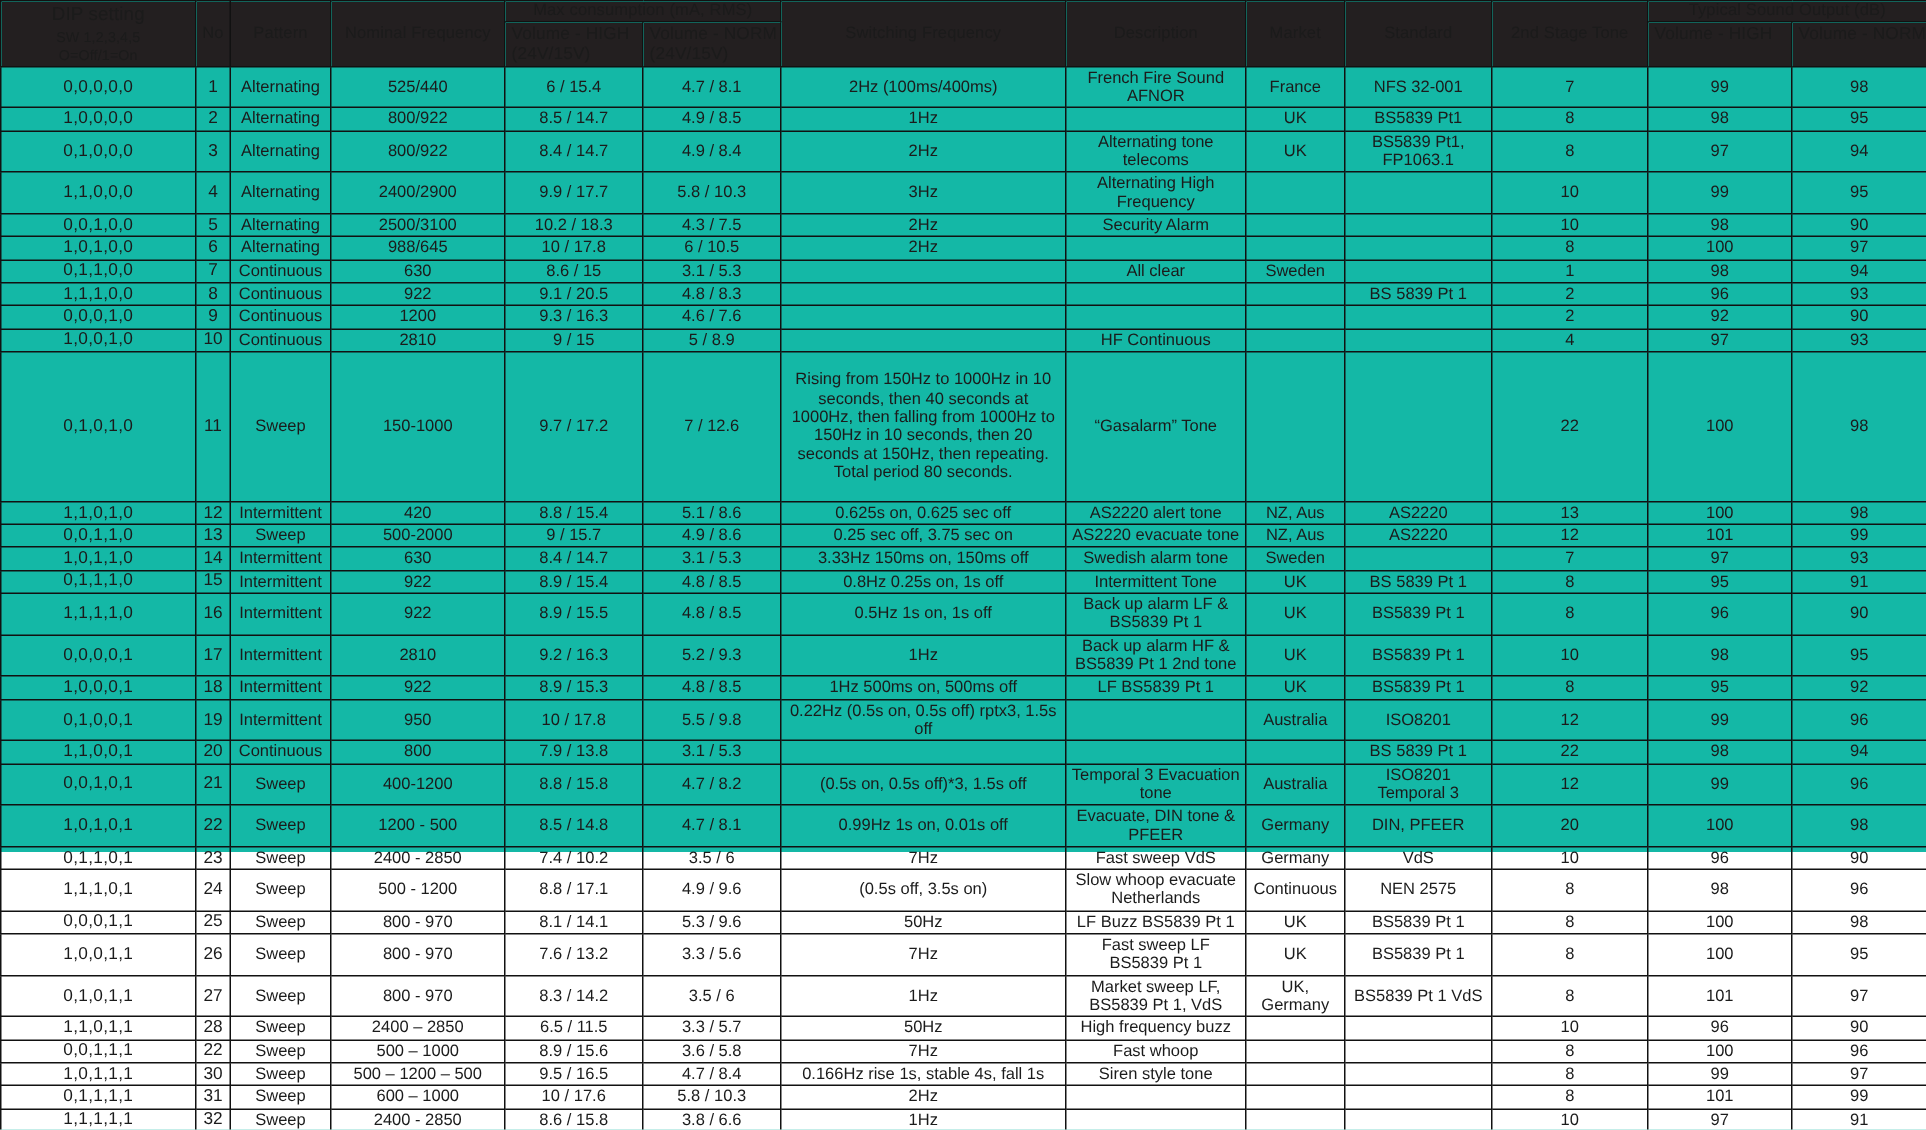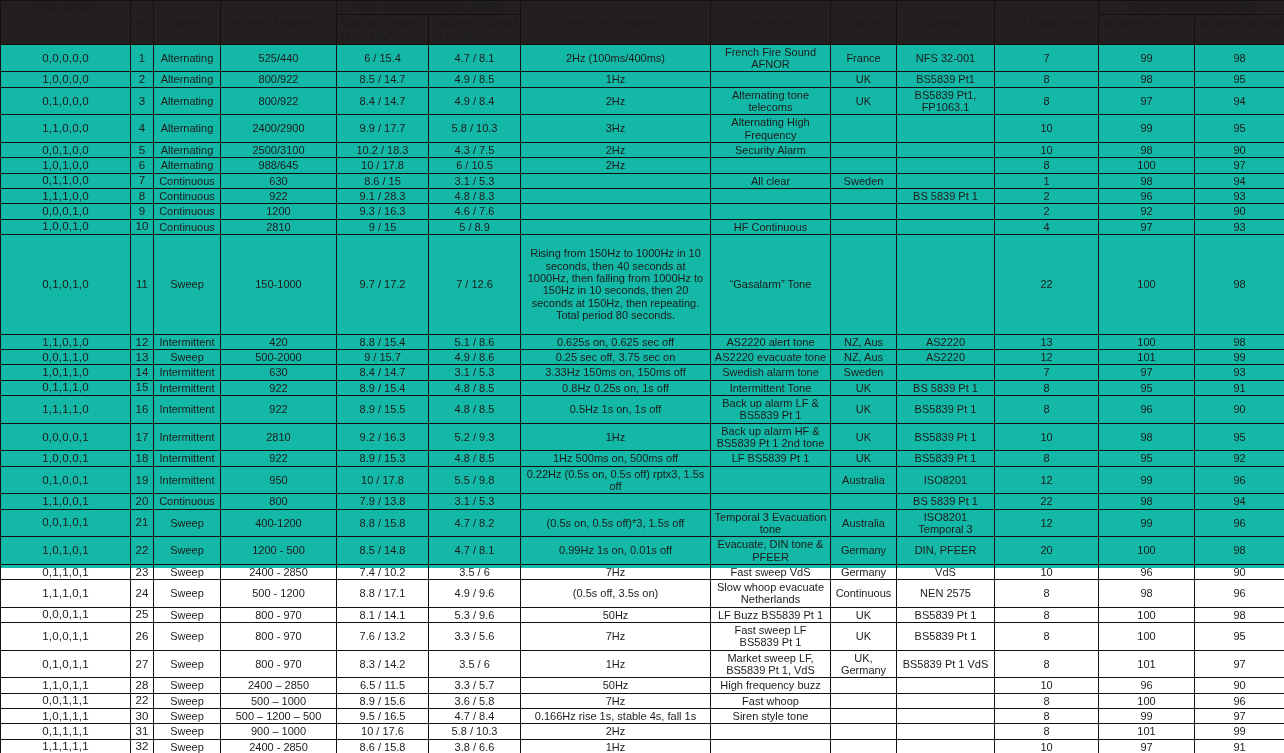--- a/index.html
+++ b/index.html
@@ -214,21 +214,21 @@
           <td class="wrap"></td>
           <td class="wrap">1</td>
           <td class="wrap">98</td>
           <td class="wrap">94</td>
         </tr>
         <tr>
           <td class="dip">1,1,1,0,0</td>
           <td class="no">8</td>
           <td class="wrap">Continuous</td>
           <td class="wrap">922</td>
-          <td class="wrap">9.1 / 28.3</td>
+          <td class="wrap">9.1 / 20.5</td>
           <td class="wrap">4.8 / 8.3</td>
           <td class="wrap"></td>
           <td class="wrap"></td>
           <td class="wrap"></td>
           <td class="wrap">BS 5839 Pt 1</td>
           <td class="wrap">2</td>
           <td class="wrap">96</td>
           <td class="wrap">93</td>
         </tr>
         <tr>
@@ -558,21 +558,21 @@
           <td class="wrap"></td>
           <td class="wrap"></td>
           <td class="wrap">8</td>
           <td class="wrap">99</td>
           <td class="wrap">97</td>
         </tr>
         <tr>
           <td class="dip">0,1,1,1,1</td>
           <td class="no">31</td>
           <td class="wrap">Sweep</td>
-          <td class="wrap">900 – 1000</td>
+          <td class="wrap">600 – 1000</td>
           <td class="wrap">10 / 17.6</td>
           <td class="wrap">5.8 / 10.3</td>
           <td class="wrap">2Hz</td>
           <td class="wrap"></td>
           <td class="wrap"></td>
           <td class="wrap"></td>
           <td class="wrap">8</td>
           <td class="wrap">101</td>
           <td class="wrap">99</td>
         </tr>

